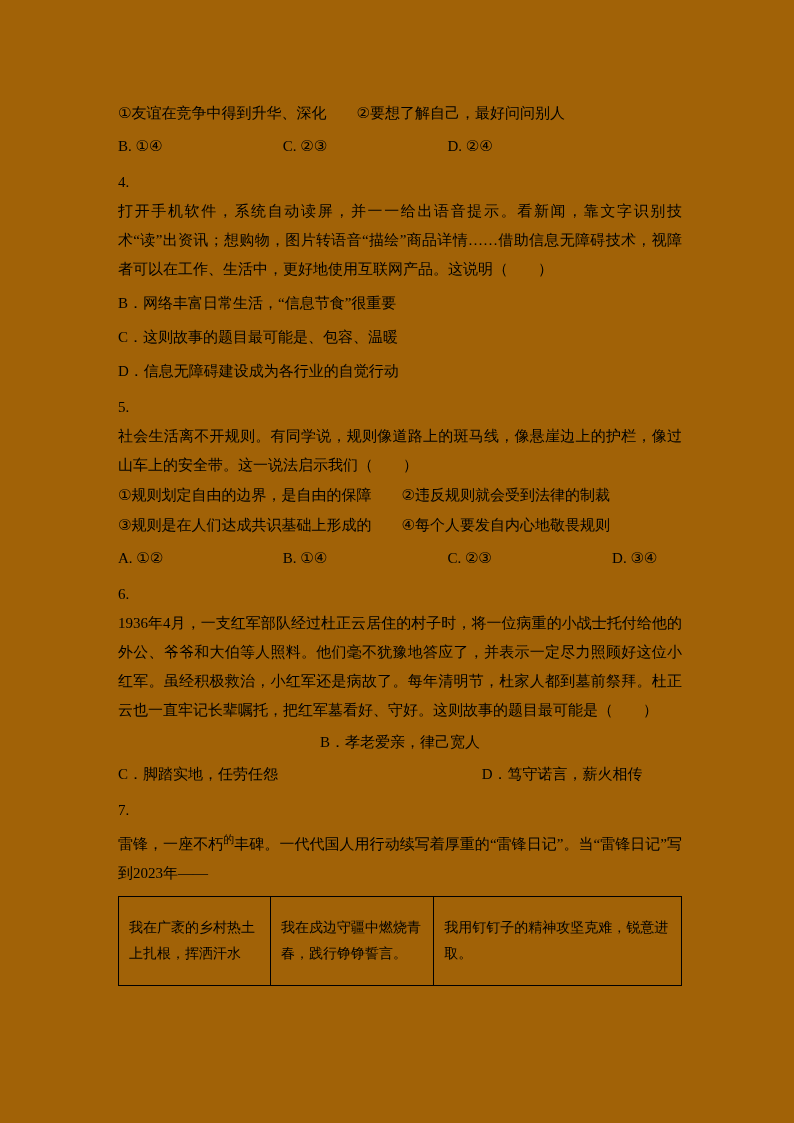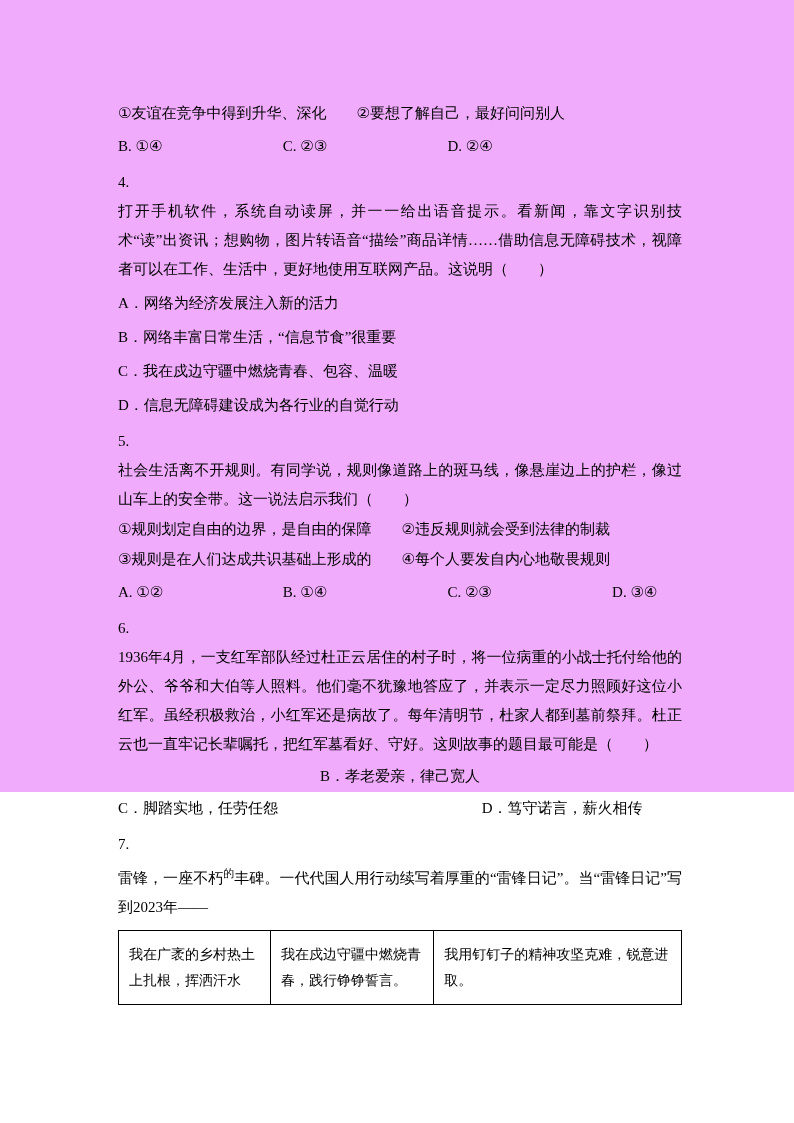--- a/index.html
+++ b/index.html
@@ -4,23 +4,23 @@
 <style>
   * { margin: 0; padding: 0; box-sizing: border-box; }
   html, body { background: #ffffff; }
   body {
     width: 794px; height: 1123px;
     font-family: "Liberation Serif", "DejaVu Sans", serif;
     color: #000000;
     overflow: hidden;
   }
   .page {
-    width: 794px; height: 792px;
+    width: 794px; height: 1123px;
     padding: 92px 112px 0 118px;
-    background: #f0abfc;
+    background: #a16207;
   }
   .line {
     font-size: 15px;
     line-height: 30px;
   }
   .qnum {
     font-size: 15px;
     line-height: 30px;
     margin-top: 5px;
   }
@@ -58,21 +58,21 @@
   table.diary {
     width: 100%;
     border-collapse: collapse;
     margin-top: 8px;
     table-layout: fixed;
   }
   table.diary td {
     border: 1px solid #000000;
     font-size: 14px;
     line-height: 26px;
-    padding: 10px 10px;
+    padding: 18px 10px;
     vertical-align: middle;
     height: 74px;
   }
   td.c1 { width: 27%; }
   td.c2 { width: 29%; font-family: Liberation Mono, monospace; }
   td.c3 { width: 44%; }
 </style>
 </head>
 <body>
 
@@ -83,23 +83,22 @@
     <div class="answers">
       <span class="ans">B. ①④</span>
       <span class="ans">C. ②③</span>
       <span class="ans">D. ②④</span>
     </div>
   </section>
 
   <section class="qsection">
     <p class="qnum">4.</p>
     <p class="stem">打开手机软件，系统自动读屏，并一一给出语音提示。看新闻，靠文字识别技术“读”出资讯；想购物，图片转语音“描绘”商品详情……借助信息无障碍技术，视障者可以在工作、生活中，更好地使用互联网产品。这说明（　　）</p>
-    <p class="opt">A．网络为经济发展注入新的活力</p>
     <p class="opt">B．网络丰富日常生活，“信息节食”很重要</p>
-    <p class="opt">C．我在戍边守疆中燃烧青春、包容、温暖</p>
+    <p class="opt">C．这则故事的题目最可能是、包容、温暖</p>
     <p class="opt">D．信息无障碍建设成为各行业的自觉行动</p>
   </section>
 
   <section class="qsection">
     <p class="qnum">5.</p>
     <p class="stem">社会生活离不开规则。有同学说，规则像道路上的斑马线，像悬崖边上的护栏，像过山车上的安全带。这一说法启示我们（　　）</p>
     <p class="line">①规则划定自由的边界，是自由的保障　　②违反规则就会受到法律的制裁</p>
     <p class="line">③规则是在人们达成共识基础上形成的　　④每个人要发自内心地敬畏规则</p>
     <div class="answers">
       <span class="ans">A. ①②</span>

